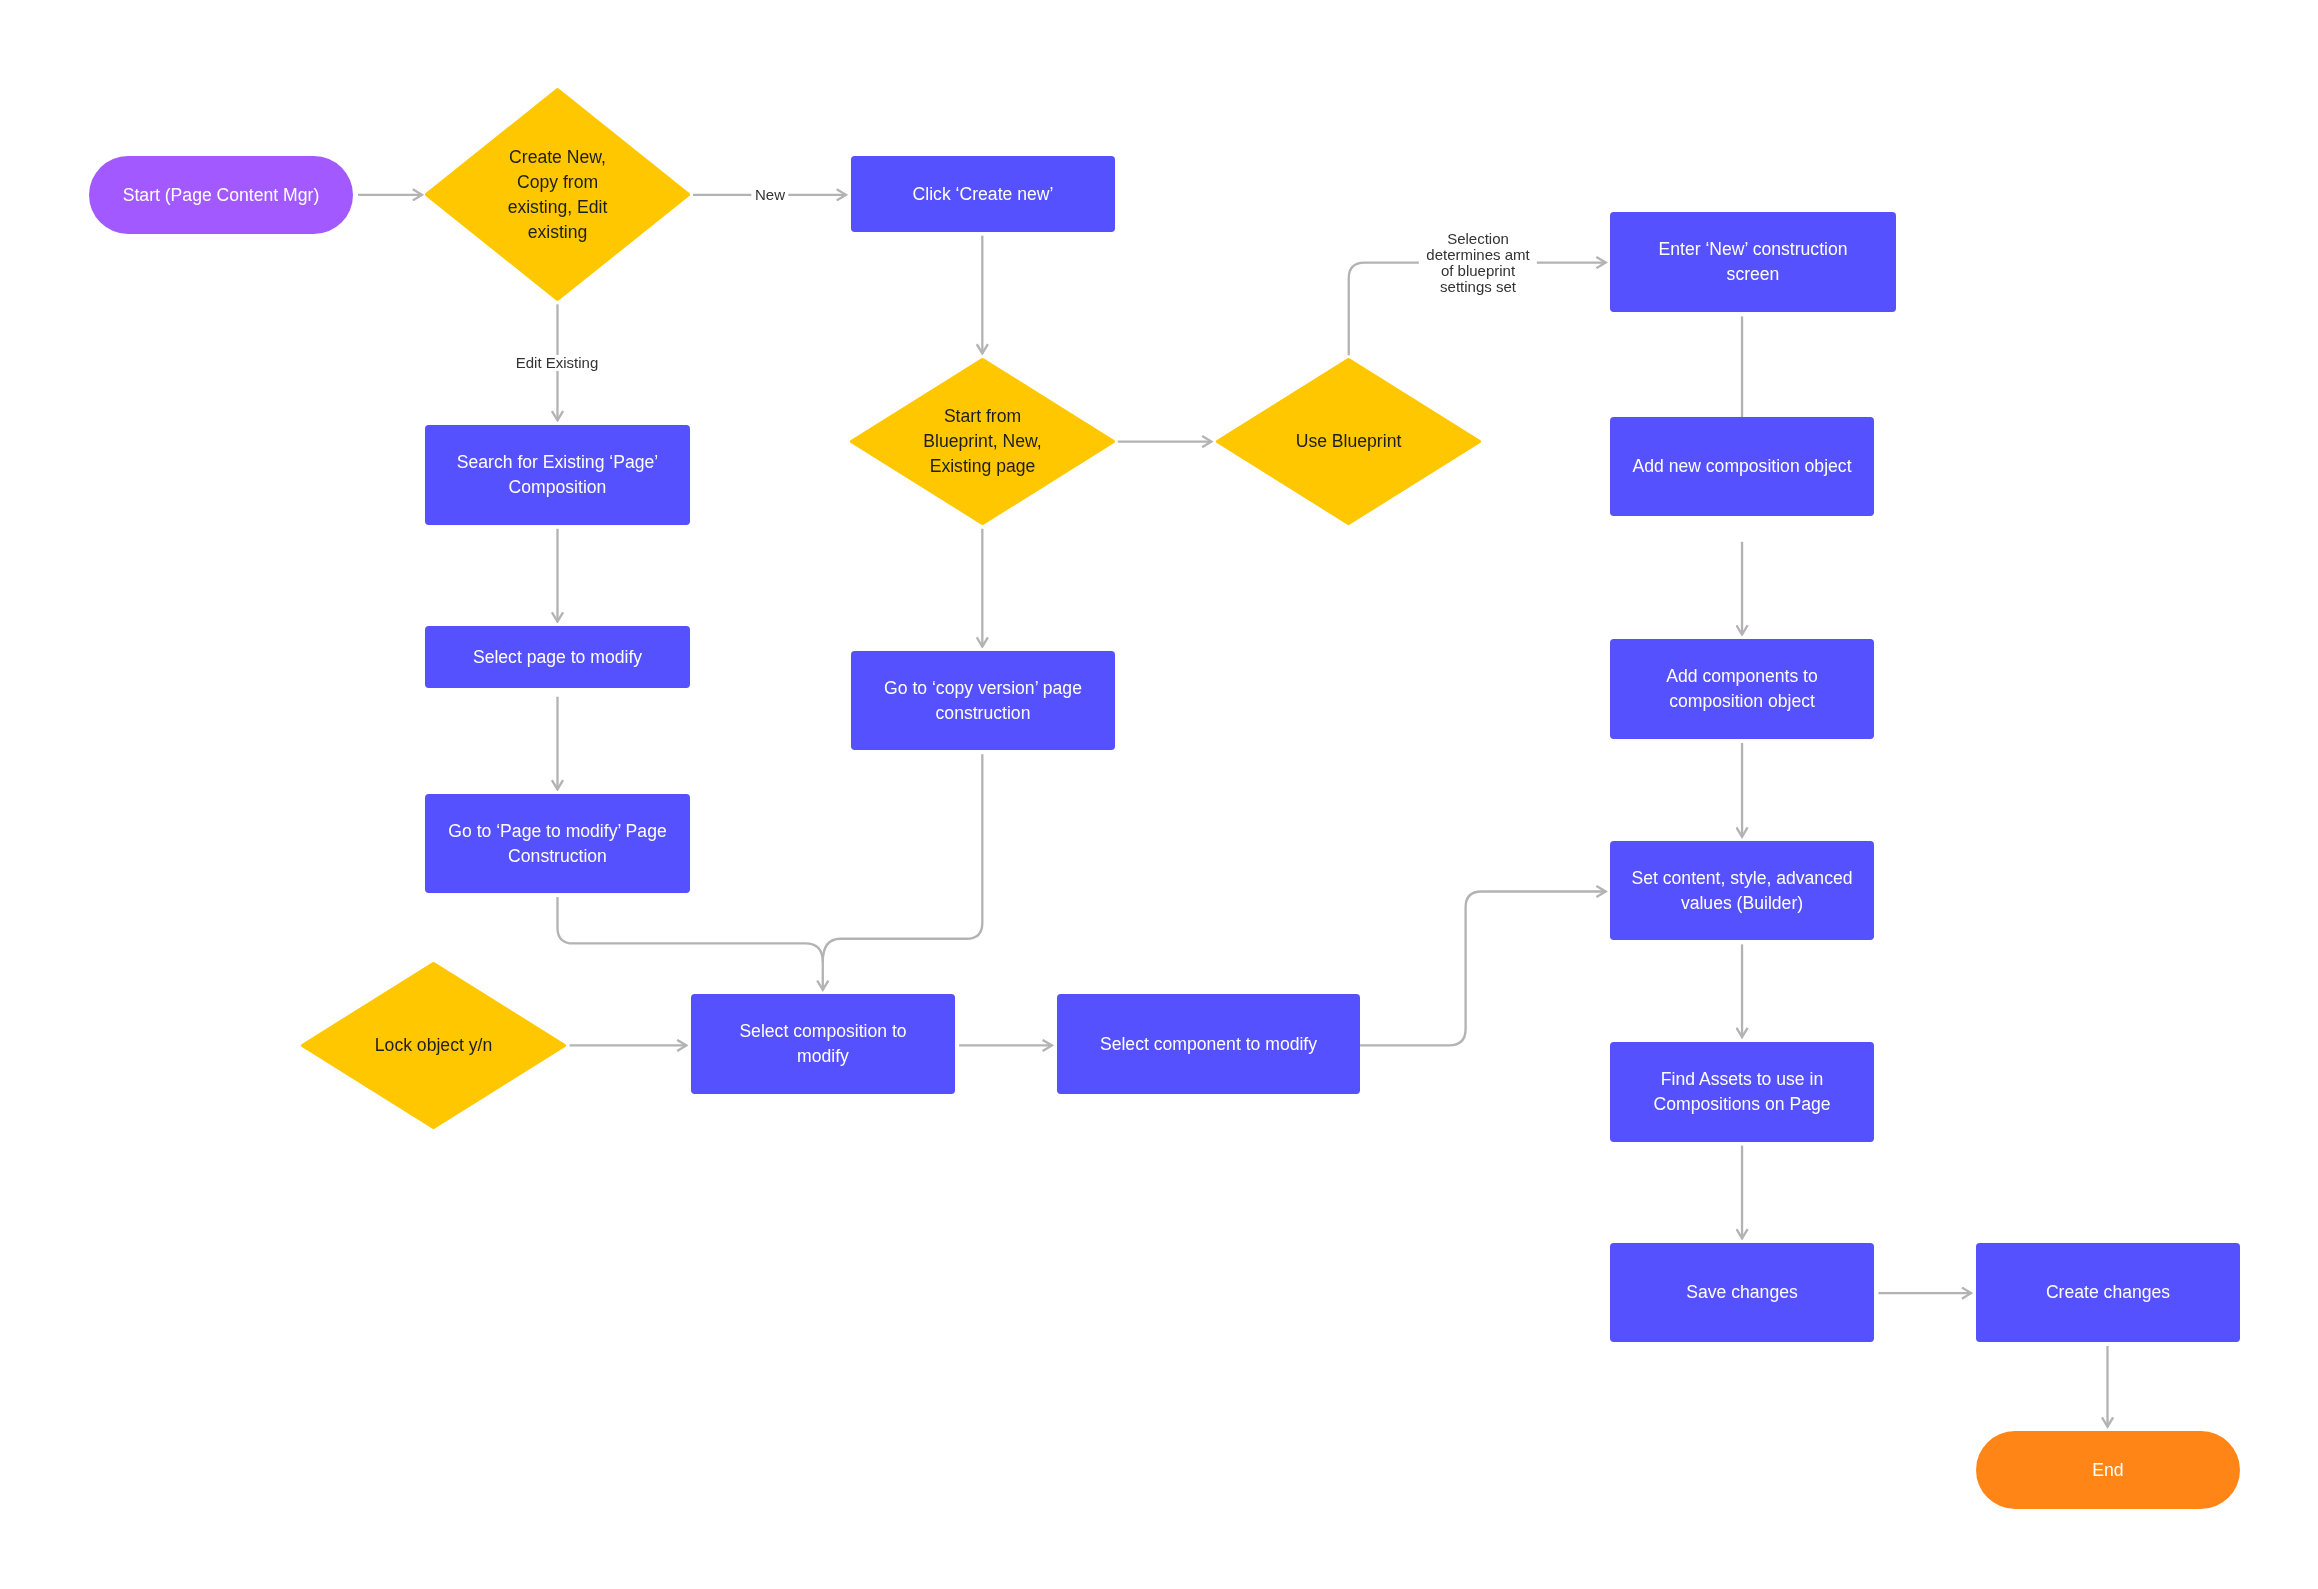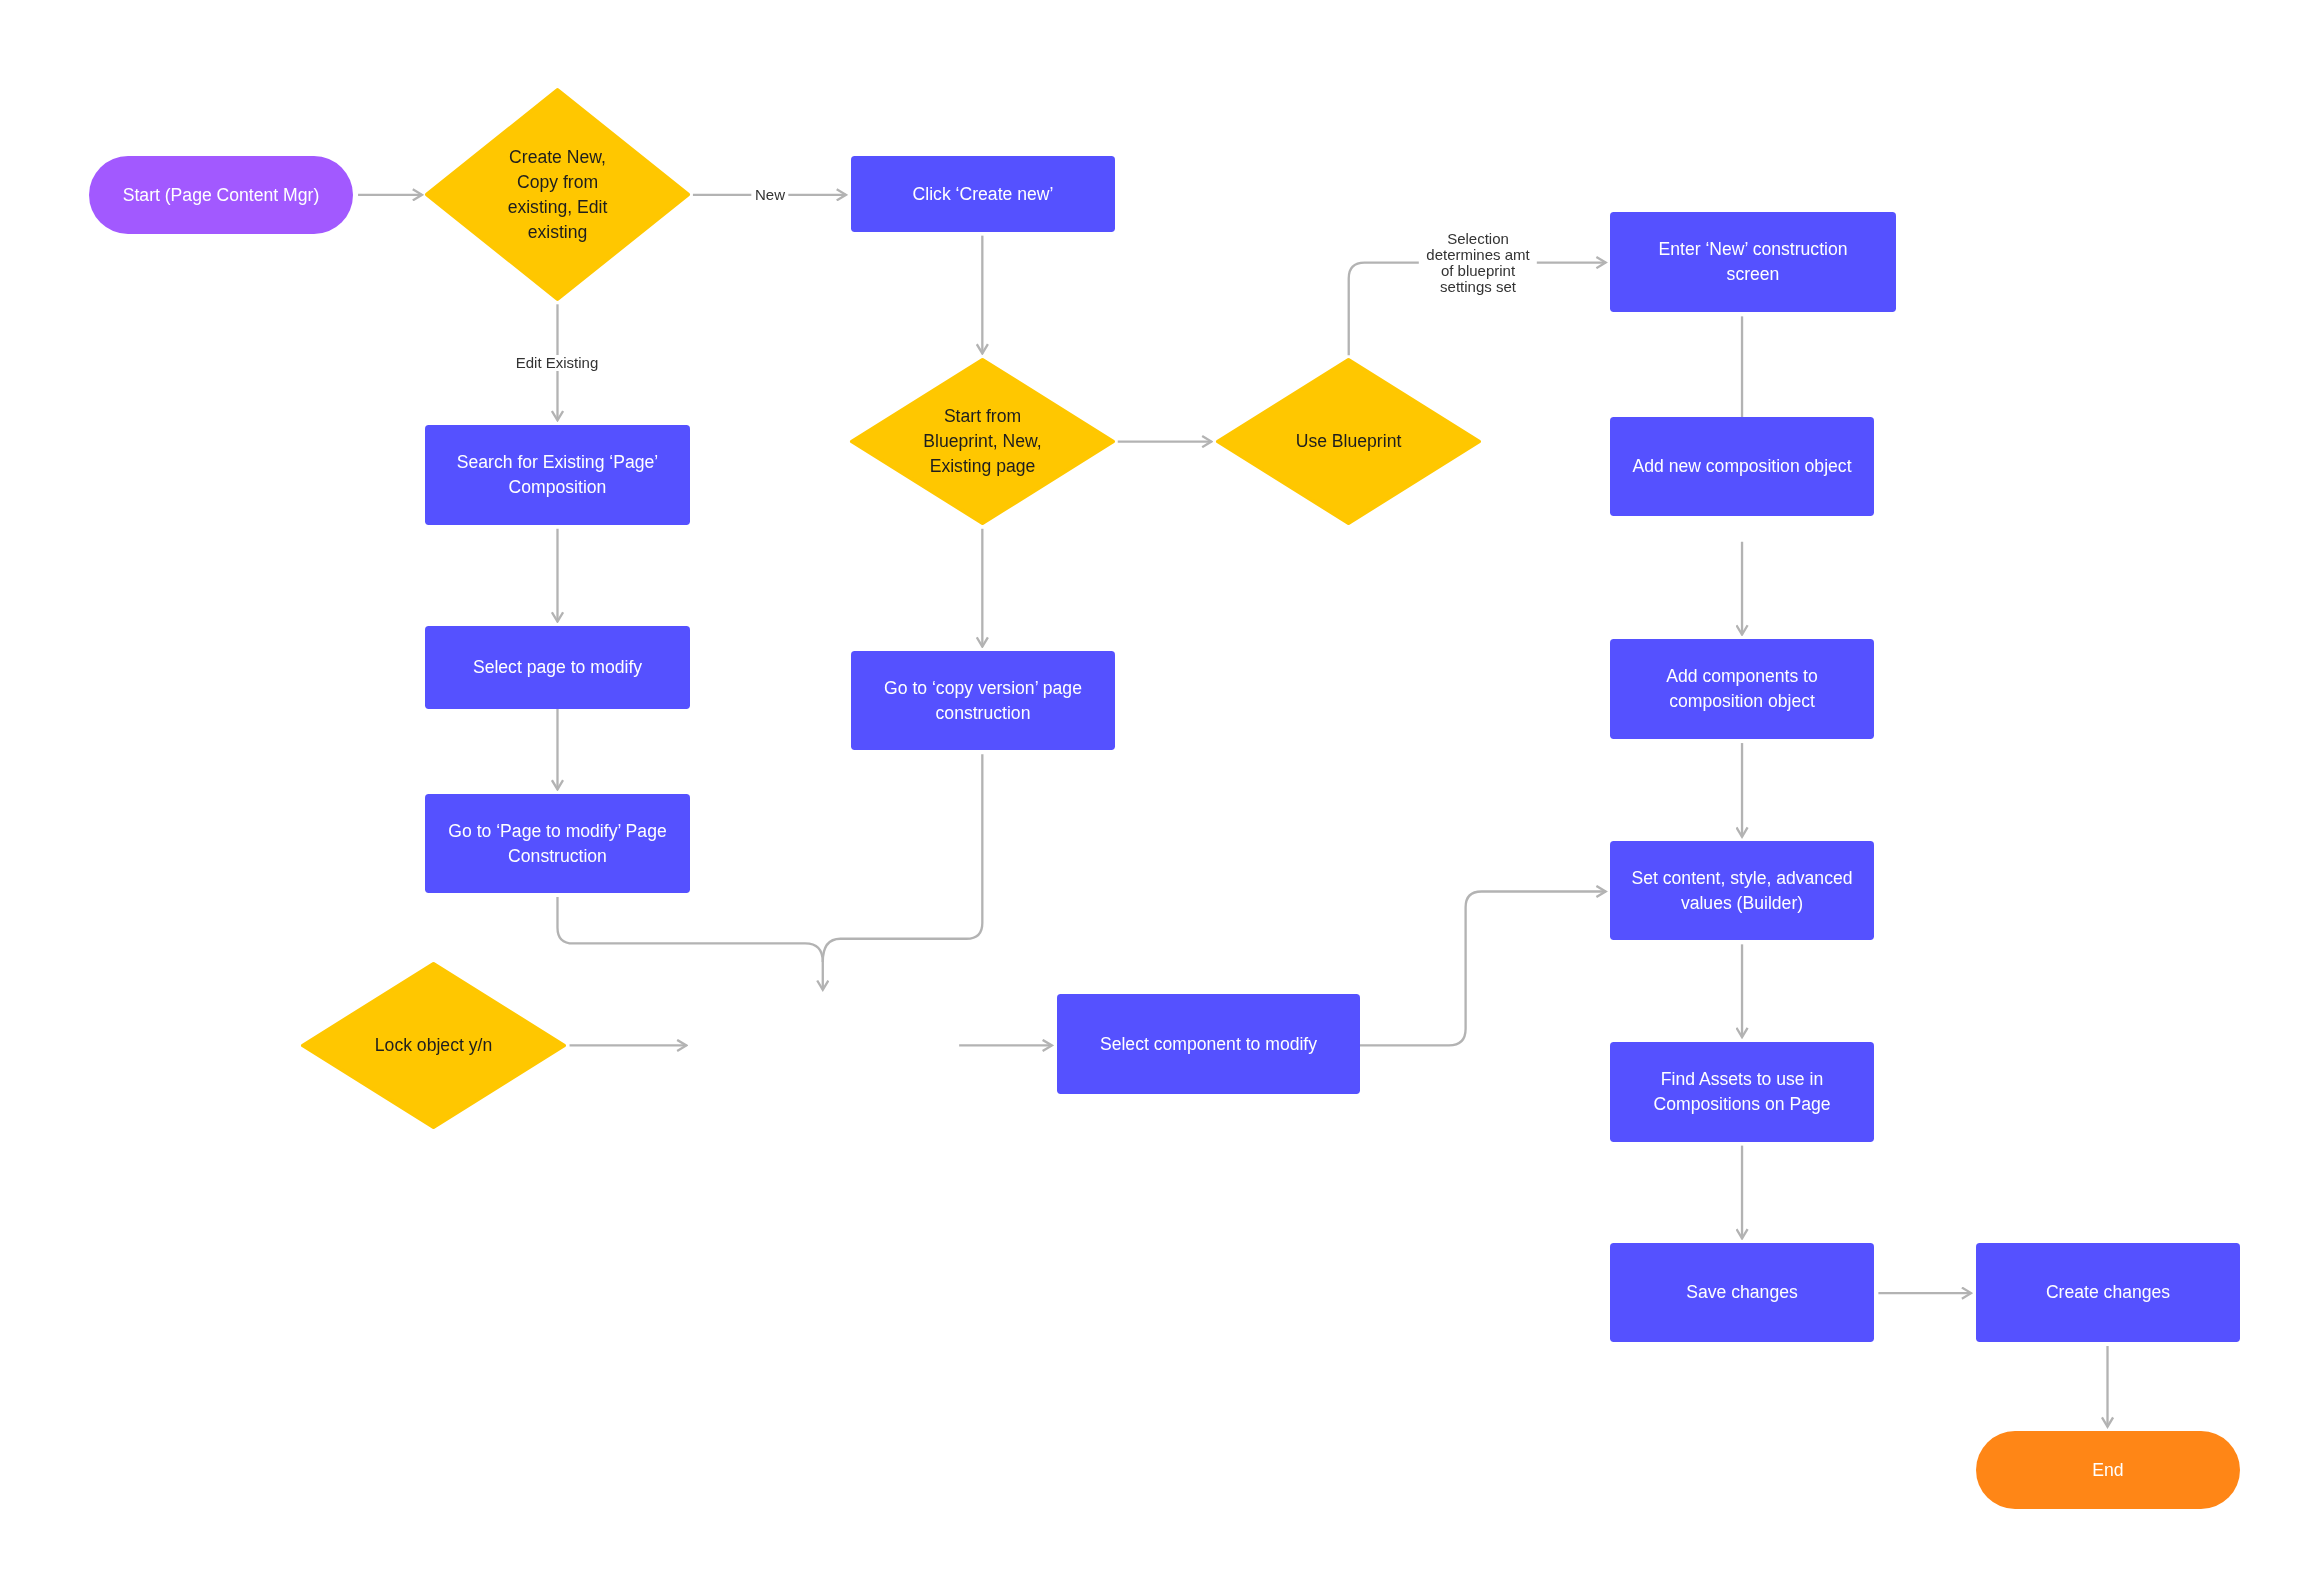--- a/index.html
+++ b/index.html
@@ -84,27 +84,28 @@
 
   <div class="diamond-wrap" style="left:301px;top:962px;width:265px;height:167px;">
     <svg viewBox="0 0 286 180" preserveAspectRatio="none">
         <path d="M143,2 L284,90 L143,178 L2,90 Z" fill="#FFC700" stroke="#FFC700" stroke-width="4" stroke-linejoin="round"></path>
       </svg>
     <div class="diamond-label">Lock object y/n</div>
   </div>
 
   <div class="node rect" style="left:851px;top:156px;width:264px;height:76px;">Click ‘Create new’</div>
   <div class="node rect" style="left:425px;top:425px;width:265px;height:100px;">Search for Existing ‘Page’ Composition</div>
-  <div class="node rect" style="left:425px;top:626px;width:265px;height:83px;">Select page to modify</div>
+  <div class="node rect" style="left:425px;top:626px;width:265px;height:62px;">Select page to modify</div>
   <div class="node rect" style="left:425px;top:794px;width:265px;height:99px;">Go to ‘Page to modify’ Page Construction</div>
   <div class="node rect" style="left:851px;top:651px;width:264px;height:99px;">Go to ‘copy version’ page construction</div>
 
   <div class="node rect" style="left:1610px;top:212px;width:286px;height:100px;">Enter ‘New’ construction screen</div>
   <div class="node rect" style="left:1610px;top:417px;width:264px;height:99px;">Add new composition object</div>
   <div class="node rect" style="left:1610px;top:639px;width:264px;height:100px;">Add components to composition object</div>
   <div class="node rect" style="left:1610px;top:841px;width:264px;height:99px;">Set content, style, advanced values (Builder)</div>
   <div class="node rect" style="left:1610px;top:1042px;width:264px;height:100px;">Find Assets to use in Compositions on Page</div>
   <div class="node rect" style="left:1610px;top:1243px;width:264px;height:99px;">Save changes</div>
   <div class="node rect" style="left:1976px;top:1243px;width:264px;height:99px;">Create changes</div>
 
+  <div class="node rect" style="left:691px;top:994px;width:264px;height:100px;">Select composition to modify</div>
   <div class="node rect" style="left:1057px;top:994px;width:303px;height:100px;">Select component to modify</div>
 </div>
 
 
 </body></html>

